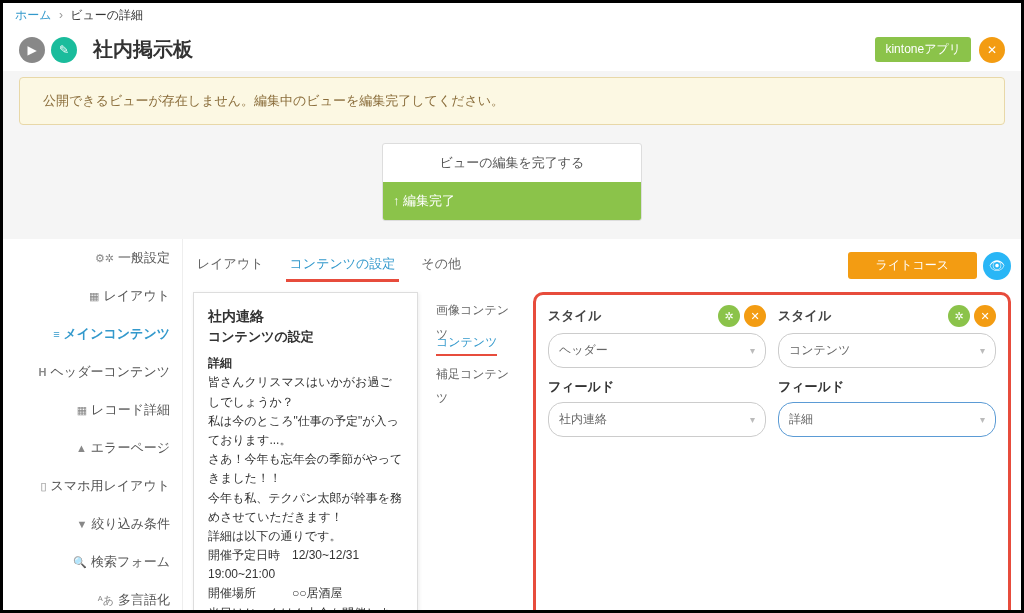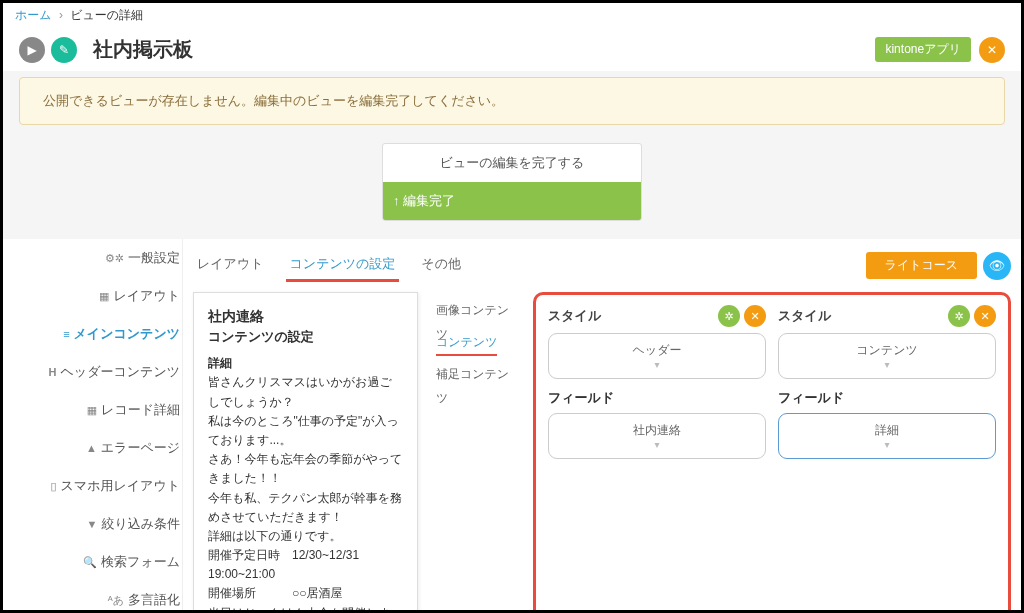--- a/index.html
+++ b/index.html
@@ -90,21 +90,21 @@
     }
     .main {
       display: flex;
       background: #fff;
     }
     .sidebar {
       width: 180px;
       border-right: 1px solid #eee;
     }
     .sidebar-item {
-      padding: 10px 2px;
+      padding: 10px 12px;
       text-align: right;
       font-size: 13px;
       color: #555;
       cursor: pointer;
     }
     .sidebar-item.active {
       color: #3399cc;
       font-weight: 600;
     }
     .sidebar-item .icon { margin-right: 4px; font-size: 11px; color: #888; }
@@ -130,21 +130,21 @@
       cursor: pointer;
     }
     .tab.active {
       color: #3399cc;
       border-bottom: 3px solid #e74c3c;
     }
     .spacer { flex: 1; }
     .course-badge {
       background: #f39c12;
       color: #fff;
-      padding: 5px 19px;
+      padding: 5px 28px;
       border-radius: 3px;
       font-size: 12px;
       margin-right: 6px;
     }
     .eye-btn {
       width: 28px; height: 28px;
       background: #29b6f6;
       border-radius: 50%;
       display: flex;
       align-items: center;
@@ -204,31 +204,30 @@
       justify-content: center;
       color: #fff;
       font-size: 11px;
       margin-left: 4px;
       cursor: pointer;
     }
     .mi-green { background: #8bc34a; }
     .mi-orange { background: #f39c12; }
     .select {
       border: 1px solid #ccc;
-      border-radius: 9px;
+      border-radius: 15px;
       padding: 8px 10px;
       font-size: 12px;
       color: #666;
       display: flex;
       justify-content: space-between;
       align-items: center;
       margin-bottom: 10px;
       cursor: pointer;
       background: #fff;
-      flex-direction: column;
     }
     .select.hl { border: 1px solid #5b9bd5; }
     .select .chev { color: #bbb; font-size: 10px; }
     .config-right {
       flex: 1;
       display: flex;
       flex-direction: column;
     }
   </style>
 </head>

